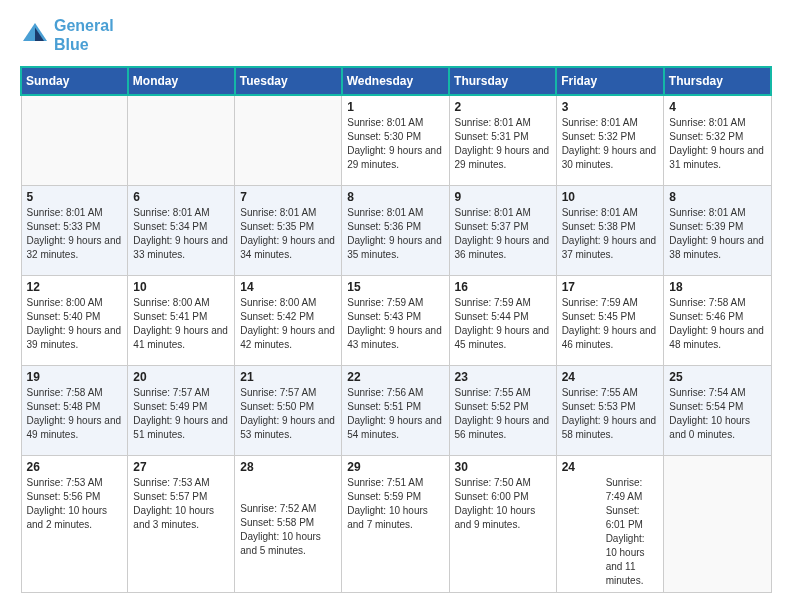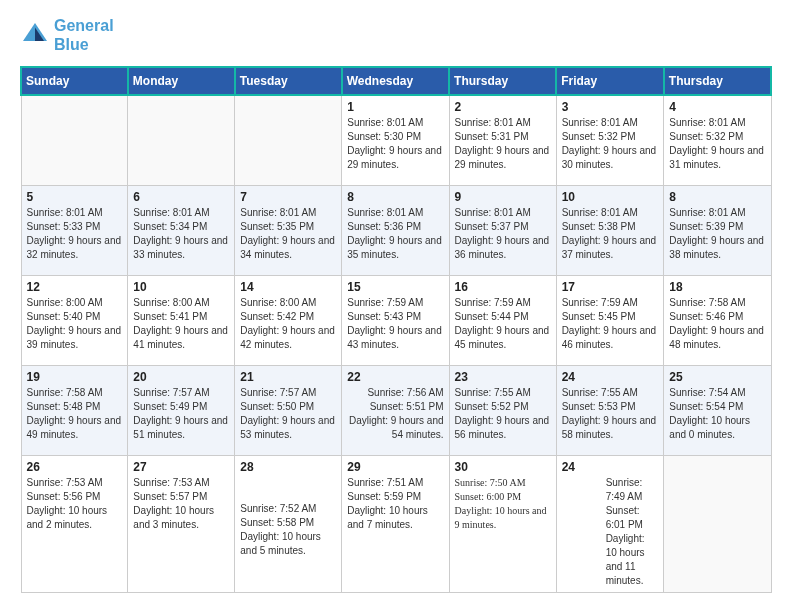--- a/index.html
+++ b/index.html
@@ -254,21 +254,21 @@
 Daylight: 9 hours and 51 minutes.</div>
         </td>
         <td>
           <span class="day-number">21</span>
           <div class="cell-content" style="white-space: pre-line;">Sunrise: 7:57 AM
 Sunset: 5:50 PM
 Daylight: 9 hours and 53 minutes.</div>
         </td>
         <td>
           <span class="day-number">22</span>
-          <div class="cell-content" style="white-space: pre-line; text-align: right;">Sunrise: 7:56 AM
+          <div class="cell-content" style="white-space: pre-line;">Sunrise: 7:56 AM
 Sunset: 5:51 PM
 Daylight: 9 hours and 54 minutes.</div>
         </td>
         <td>
           <span class="day-number">23</span>
           <div class="cell-content" style="white-space: pre-line;">Sunrise: 7:55 AM
 Sunset: 5:52 PM
 Daylight: 9 hours and 56 minutes.</div>
         </td>
         <td>
@@ -304,21 +304,21 @@
 Daylight: 10 hours and 5 minutes.</div>
         </td>
         <td>
           <span class="day-number">29</span>
           <div class="cell-content" style="white-space: pre-line;">Sunrise: 7:51 AM
 Sunset: 5:59 PM
 Daylight: 10 hours and 7 minutes.</div>
         </td>
         <td>
           <span class="day-number">30</span>
-          <div class="cell-content" style="white-space: pre-line; font-family: Liberation Serif, serif;">Sunrise: 7:50 AM
+          <div class="cell-content" style="white-space: pre-line;">Sunrise: 7:50 AM
 Sunset: 6:00 PM
 Daylight: 10 hours and 9 minutes.</div>
         </td>
         <td>
           <span class="day-number">24</span>
           <div class="cell-content" style="white-space: pre-line; margin-left: 44px;">Sunrise: 7:49 AM
 Sunset: 6:01 PM
 Daylight: 10 hours and 11 minutes.</div>
         </td>
         <td class="empty-cell"></td>

